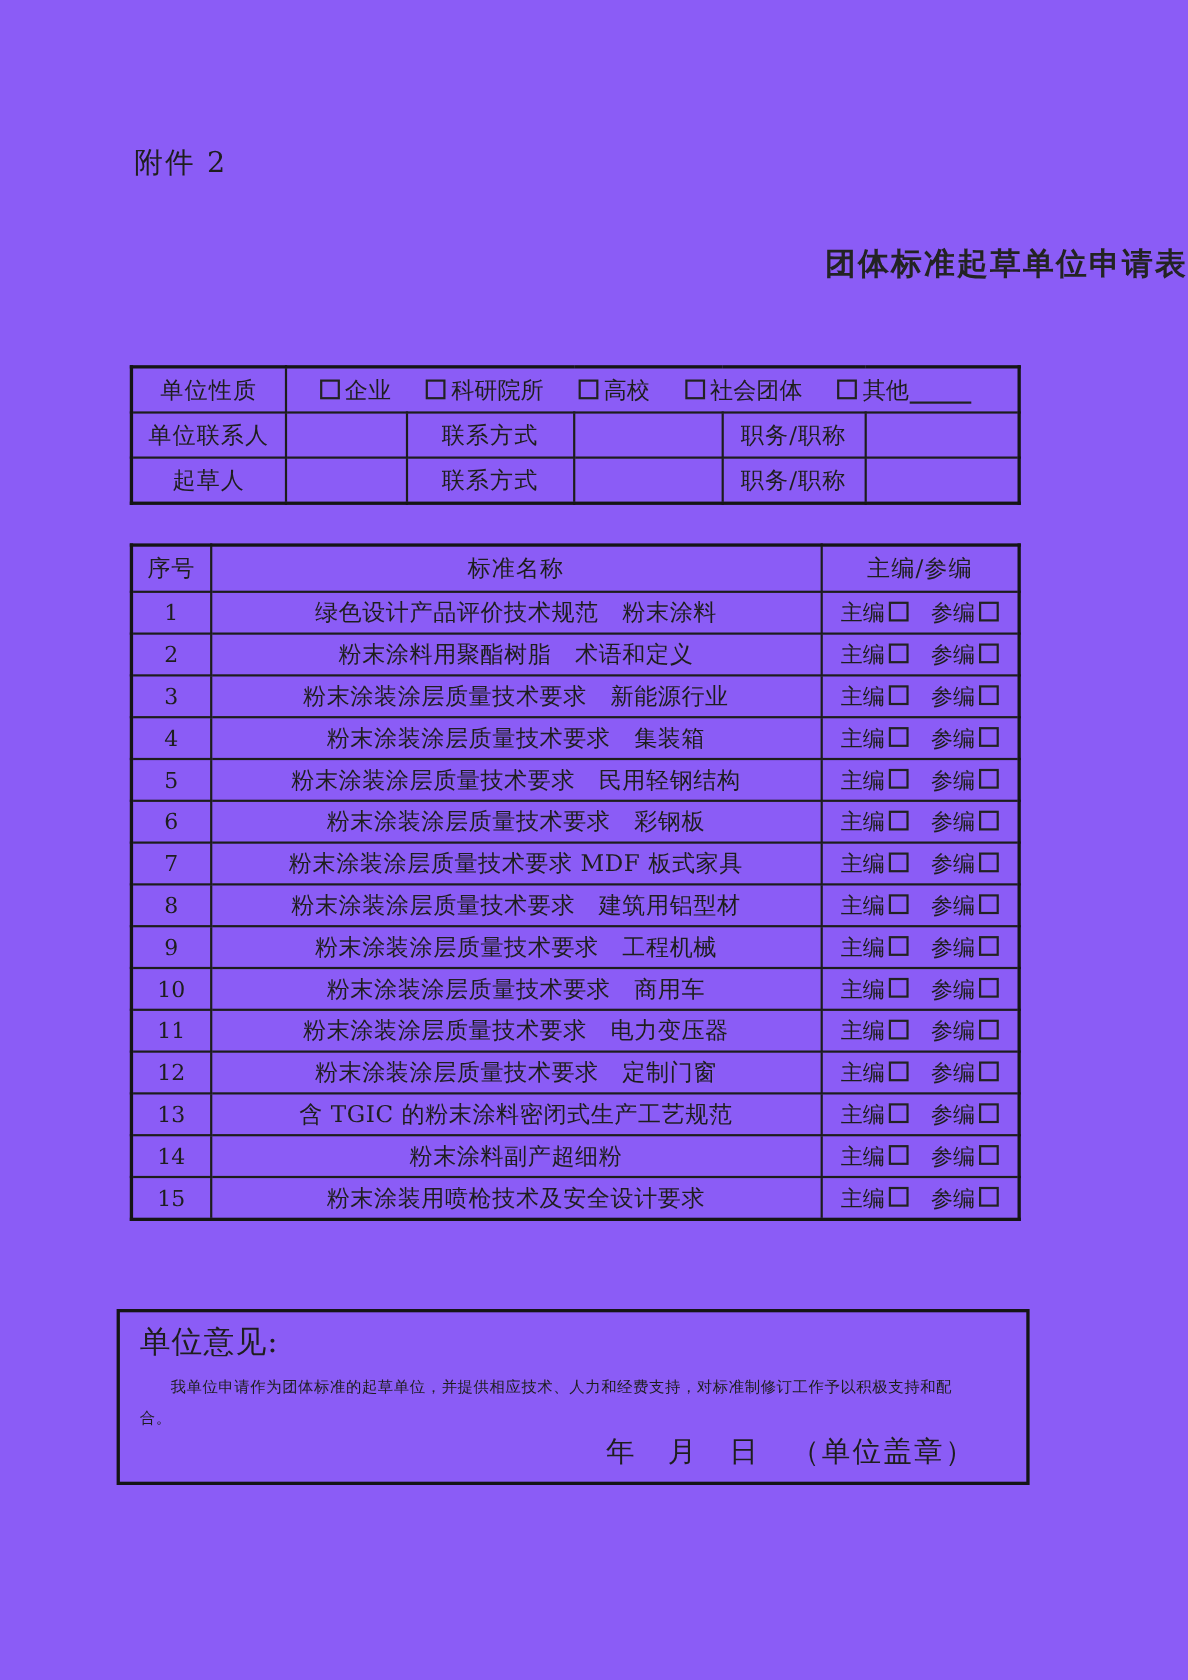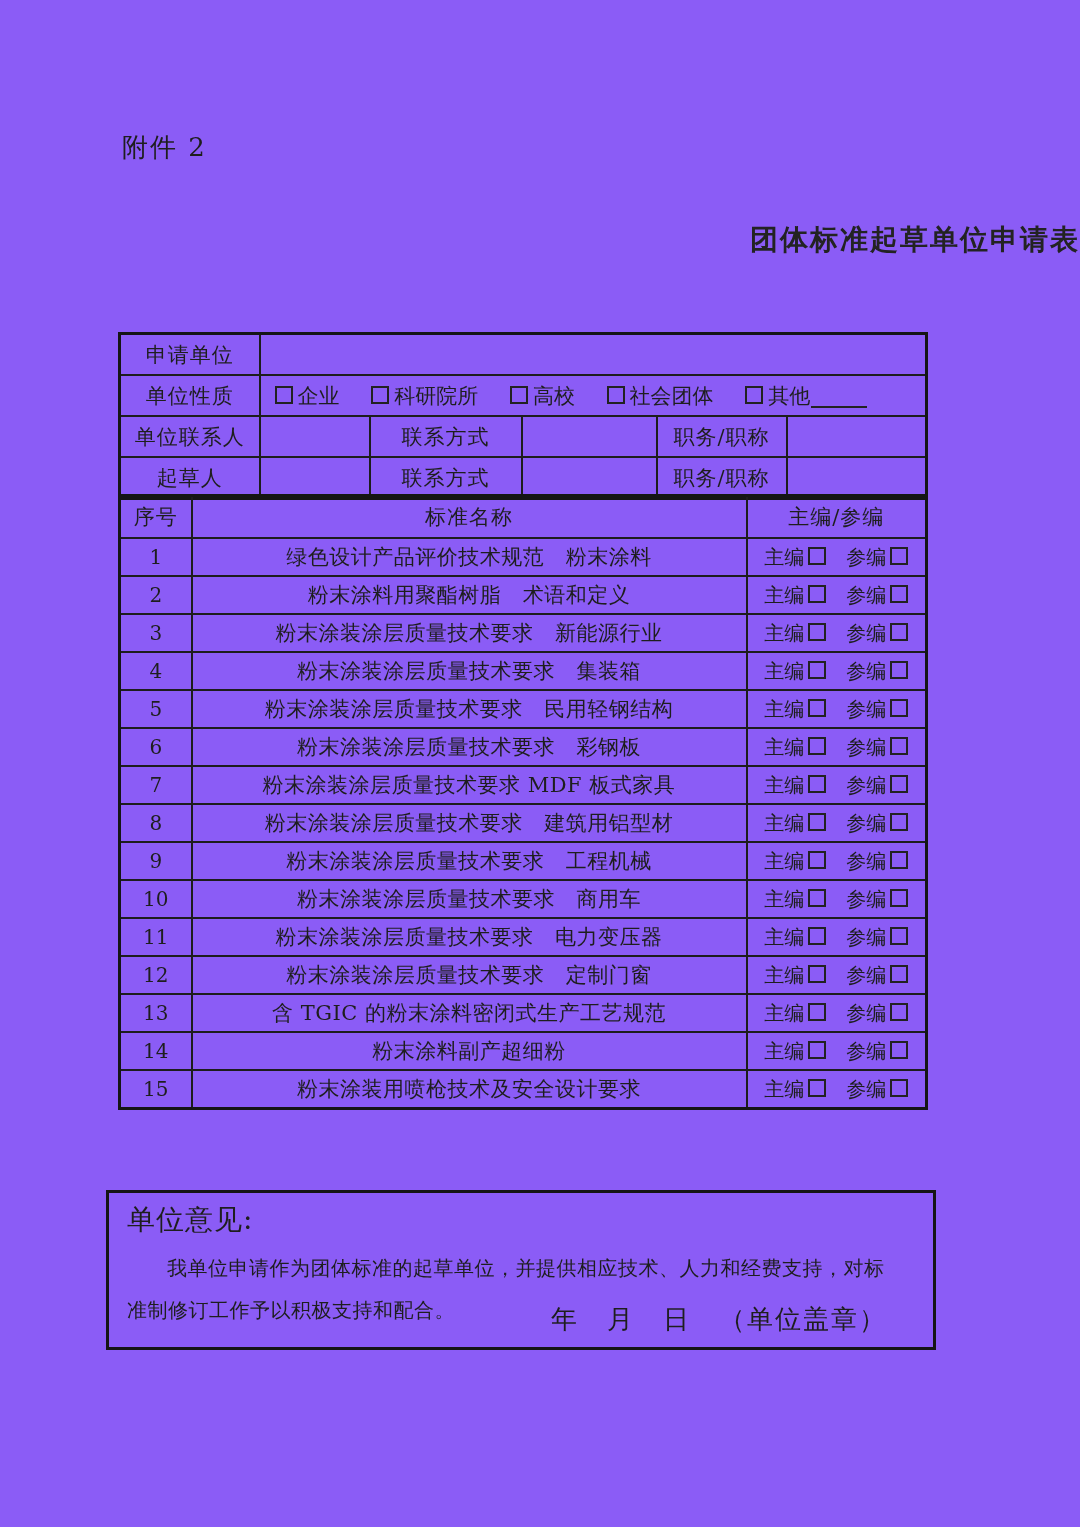--- a/index.html
+++ b/index.html
@@ -37,21 +37,21 @@
     font-size:21px;
     text-align:center;
     padding:0;
     overflow:hidden;
     white-space:nowrap;
   }
   
   .info { left:118px; top:332px; width:807px; }
   .info td { height:39px; }
   .info td.lbl { letter-spacing:1px; }
-  .info td.opts { text-align:left; padding-left:14px; }
+  .info td.opts { text-align:left; padding-left:30px; }
   .opt { margin-right:25px; }
   .cb {
     display:inline-block;
     width:14px; height:14px;
     border:2px solid #222;
     vertical-align:-1px;
     background:transparent;
   }
   .opts .cb { margin-right:5px; }
   .other-line {
@@ -77,21 +77,21 @@
     position:absolute; left:106px; top:1190px;
     width:830px; height:160px;
     border:3px solid #151515;
     box-sizing:border-box;
     padding:8px 18px;
   }
   .op-label { font-size:28px; letter-spacing:1px; }
   .op-body {
     margin:8px 0 0 0;
     width:762px;
-    font-size:20px;
+    font-size:14px;
     line-height:2.1;
     text-indent:2em;
     letter-spacing:0.5px;
   }
   .op-sign {
     position:absolute; right:46px; bottom:10px;
     font-size:26px; letter-spacing:2px;
   }
 </style>
 </head>
@@ -107,24 +107,20 @@
     <colgroup>
       <col style="width:140px">
         <col style="width:110px">
         <col style="width:152px">
       <col style="width:135px">
         <col style="width:130px">
         <col style="width:140px">
     </colgroup>
     <tbody>
       <tr>
-        <td class="lbl">申请单位</td>
-        <td colspan="5" class="val"></td>
-      </tr>
-      <tr>
         <td class="lbl">单位性质</td>
         <td colspan="5" class="opts">
           <span class="opt"><span class="cb"></span><span>企业</span></span>
           <span class="opt"><span class="cb"></span><span>科研院所</span></span>
           <span class="opt"><span class="cb"></span><span>高校</span></span>
           <span class="opt"><span class="cb"></span><span>社会团体</span></span>
           <span class="opt"><span class="cb"></span><span>其他</span><span class="other-line"></span></span>
         </td>
       </tr>
       <tr>

